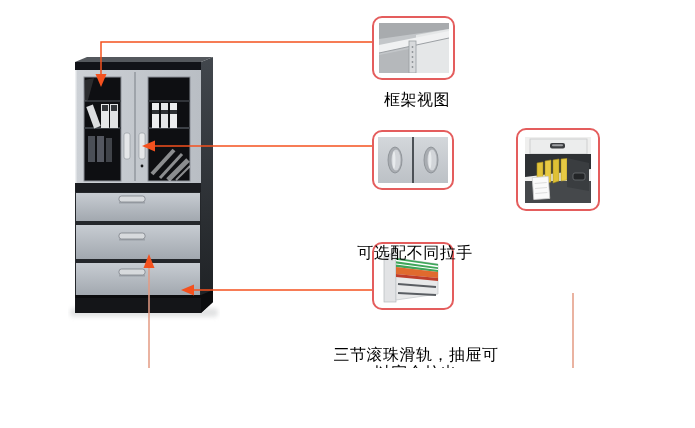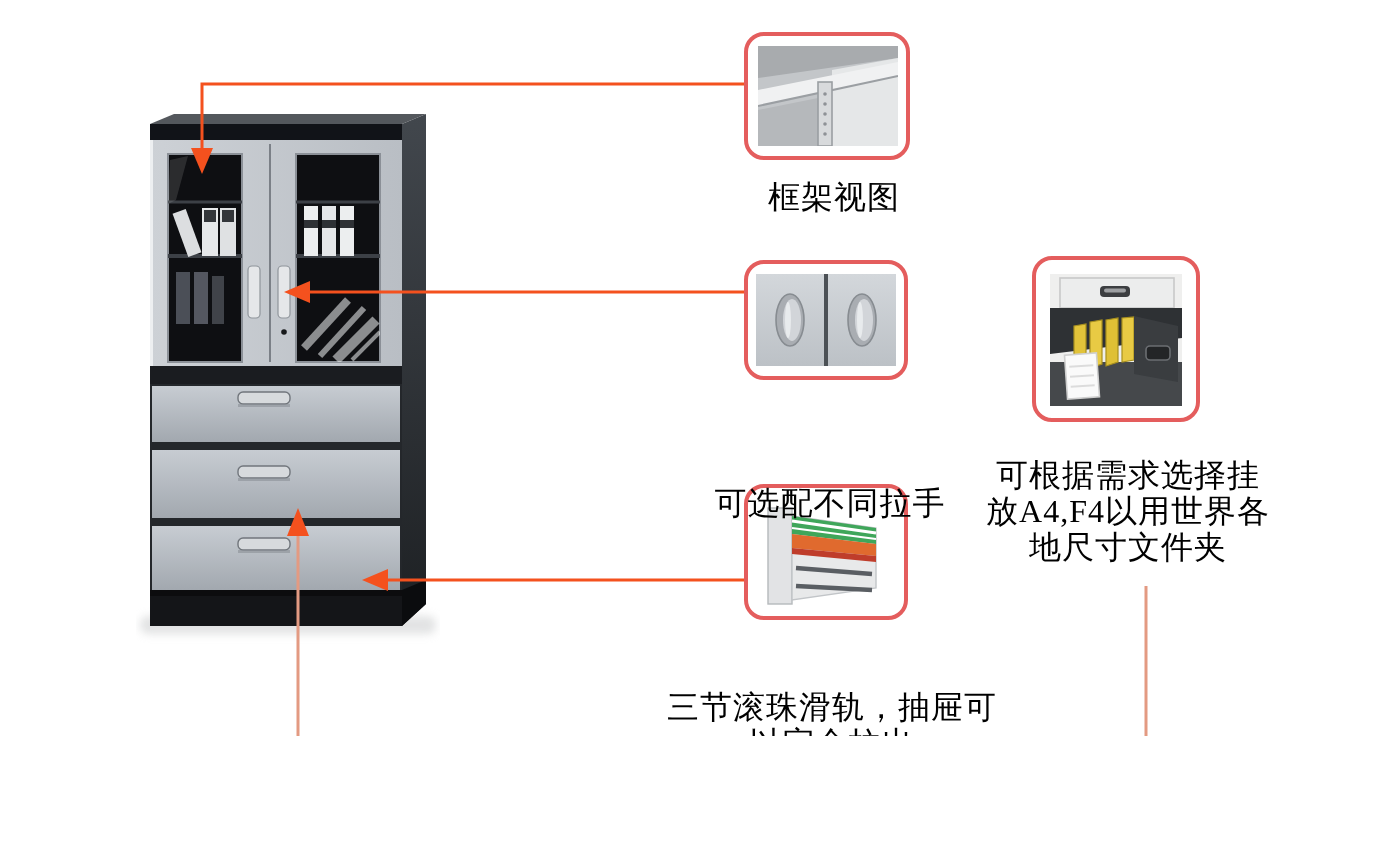--- a/index.html
+++ b/index.html
@@ -201,23 +201,20 @@
         <line x1="10" y1="51" x2="22" y2="51" stroke="#dcdcdc" stroke-width="1"></line>
         <line x1="10" y1="56" x2="22" y2="56" stroke="#dcdcdc" stroke-width="1"></line>
       </g>
     </svg>
   </div>
 
   <div class="label label-frame">框架视图</div>
   <div class="label label-handle">可选配不同拉手</div>
   <div class="label label-slide">三节滚珠滑轨，抽屉可
 以完全拉出</div>
-  <div class="label label-folder">可根据需求选择挂
-放A4,F4以用世界各
-地尺寸文件夹</div>
 
   <svg class="overlay" viewBox="0 0 695 428">
 
     <path d="M101,84 L101,42 L372,42" fill="none" stroke="#f4511e" stroke-width="1.5"></path>
     <polygon points="95.5,74 106.5,74 101,87" fill="#f4511e"></polygon>
 
     <path d="M153,146 L372,146" fill="none" stroke="#f4511e" stroke-width="1.5"></path>
     <polygon points="155,140.5 155,151.5 142,146" fill="#f4511e"></polygon>
 
     <path d="M193,290 L372,290" fill="none" stroke="#f4511e" stroke-width="1.5"></path>

